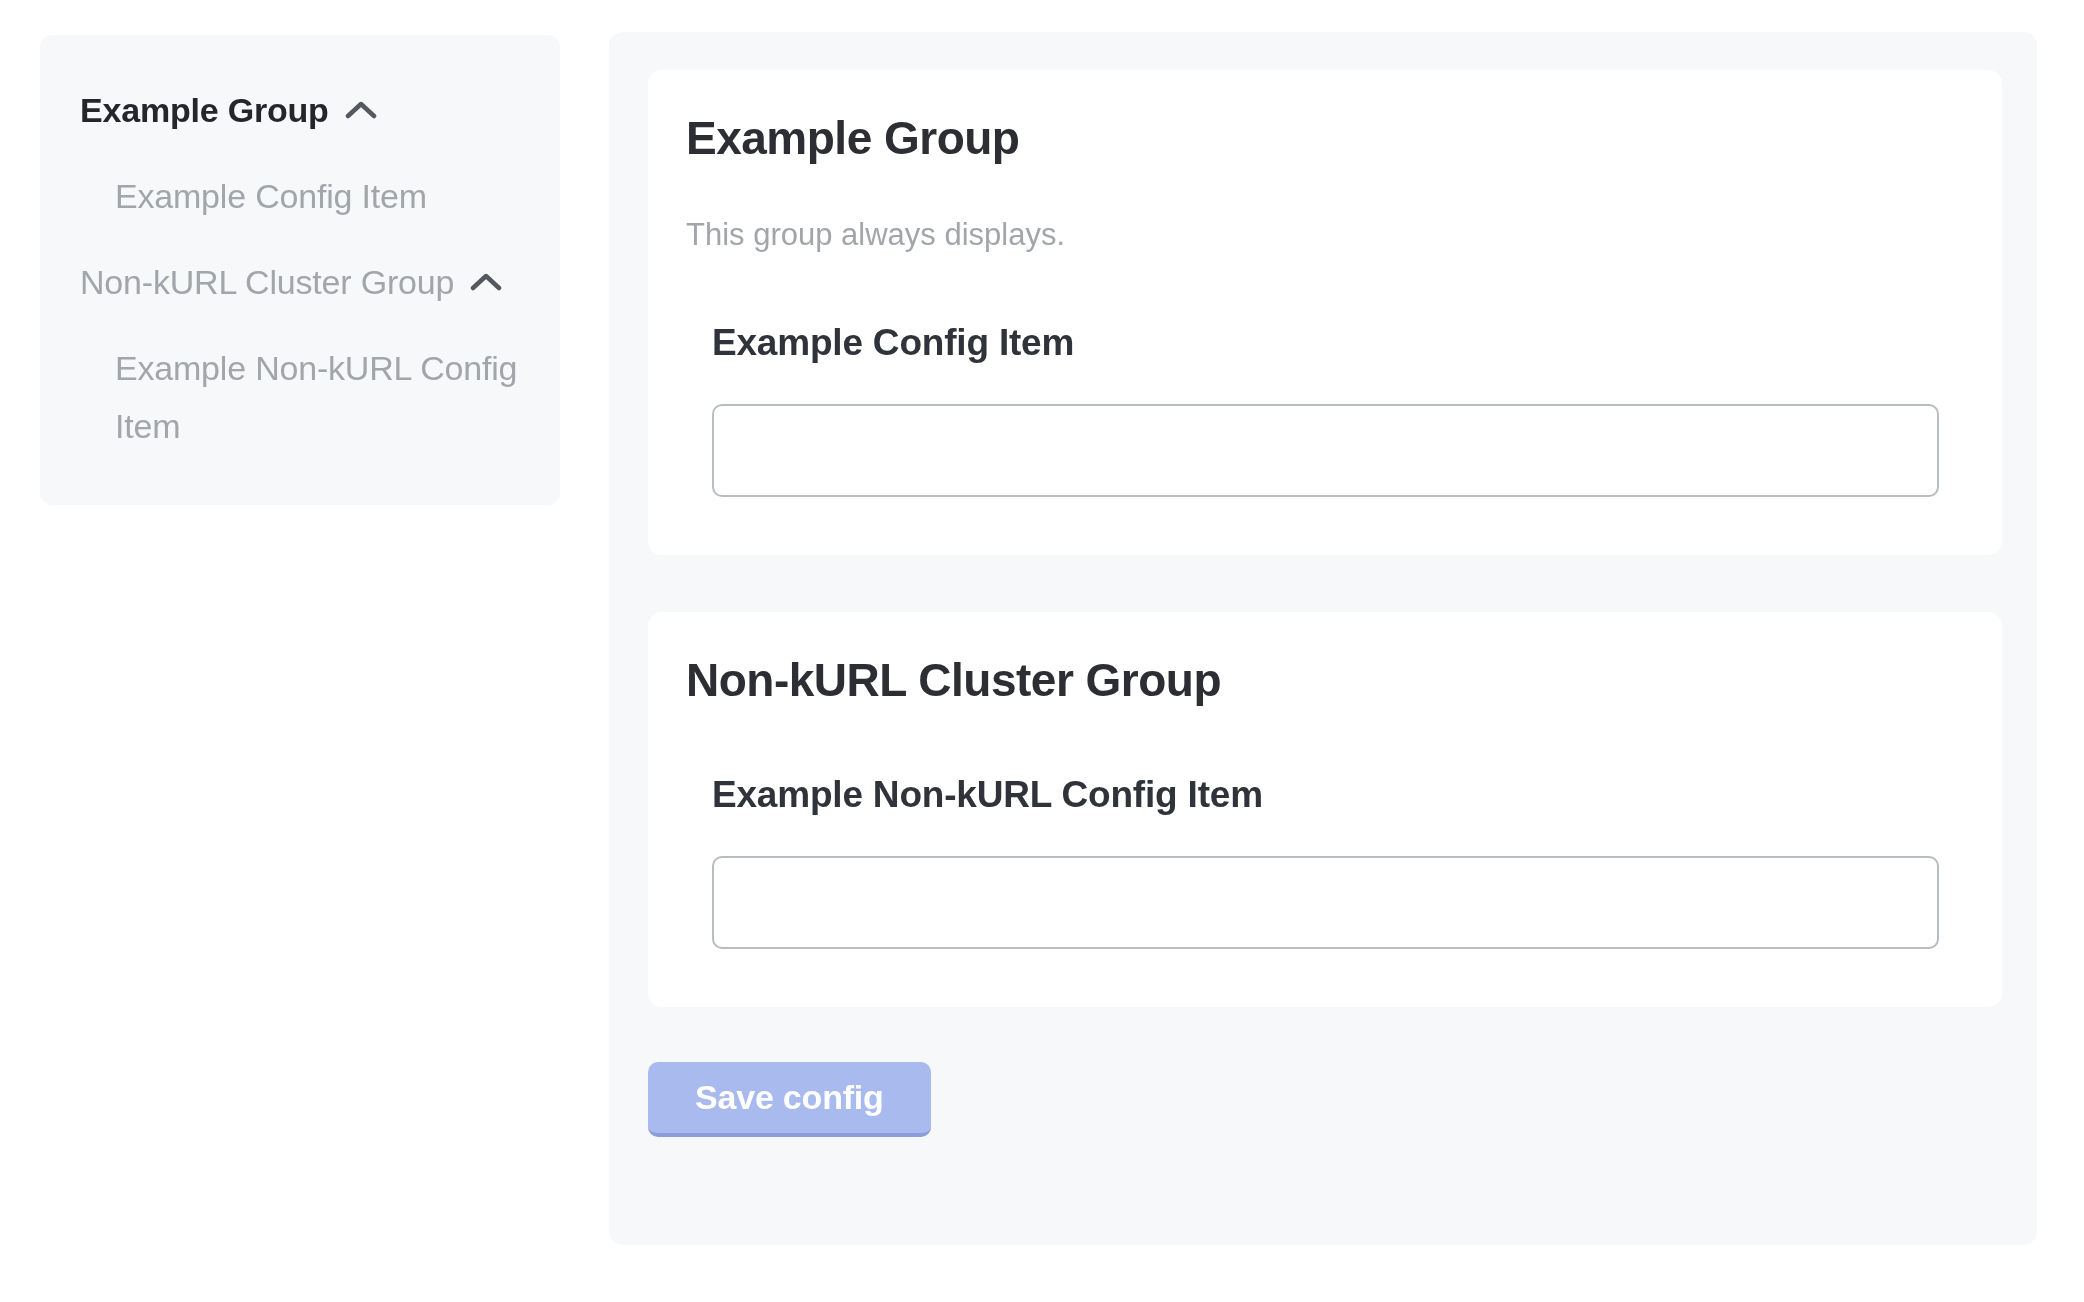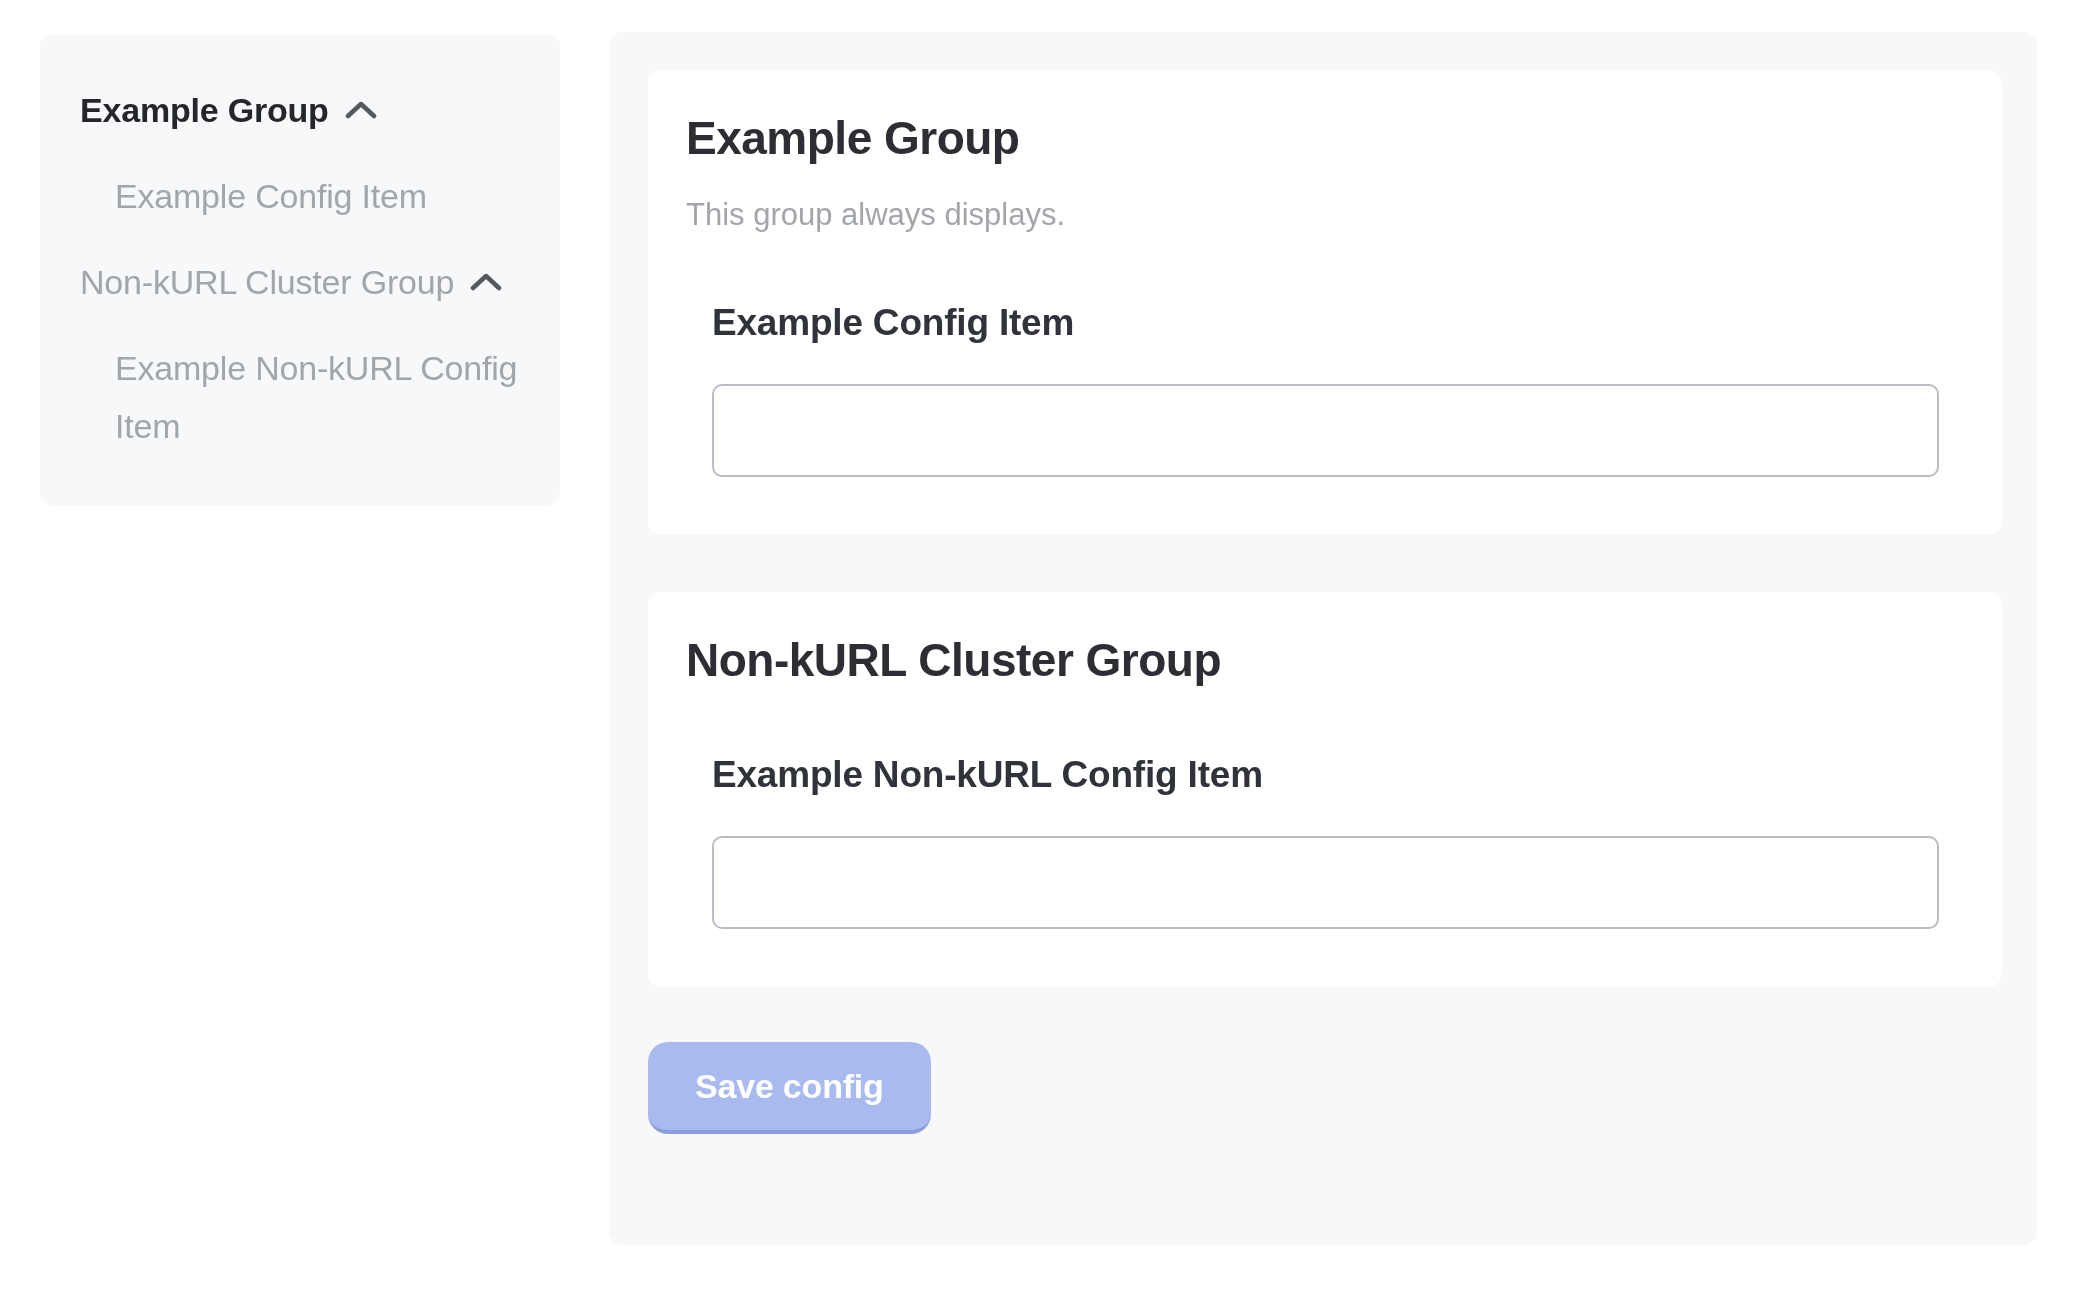--- a/index.html
+++ b/index.html
@@ -60,21 +60,21 @@
   }
   .group-card + .group-card { margin-top: 57px; }
   .group-title {
     font-size: 46px;
     line-height: 56px;
     font-weight: bold;
     color: #2c2e33;
     letter-spacing: -0.5px;
   }
   .group-desc {
-    margin-top: 28px;
+    margin-top: 48px;
     font-size: 31px;
     line-height: 42px;
     color: #a2a5aa;
   }
   .config-item { margin: 62px 25px 0 26px; }
   .config-item-label {
     font-size: 37px;
     line-height: 50px;
     font-weight: 600;
     color: #30333a;
@@ -90,27 +90,27 @@
     background: #ffffff;
     font-family: "Liberation Sans", sans-serif;
     font-size: 32px;
     color: #30333a;
     padding: 0 24px;
     outline: none;
   }
   .save-btn {
     display: inline-block;
     margin-top: 55px;
-    height: 92px;
+    height: 75px;
     line-height: 71px;
     padding: 0 47px;
     background: #a9baee;
     border: none;
     border-bottom: 4px solid #8c9ddb;
-    border-radius: 20px;
+    border-radius: 10px;
     color: #ffffff;
     font-family: "Liberation Sans", sans-serif;
     font-size: 34px;
     font-weight: bold;
     letter-spacing: -0.2px;
     cursor: default;
   }
 </style>
 </head>
 <body>

